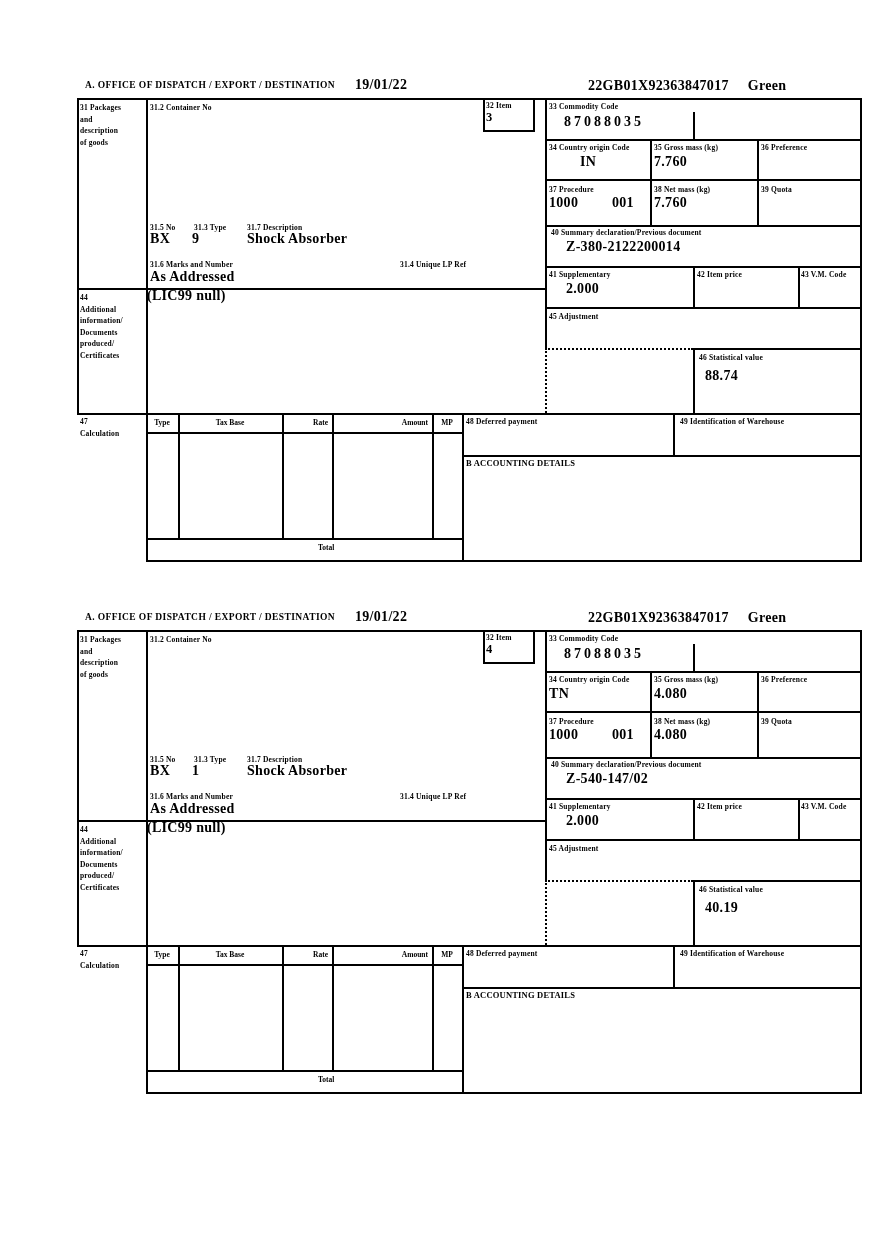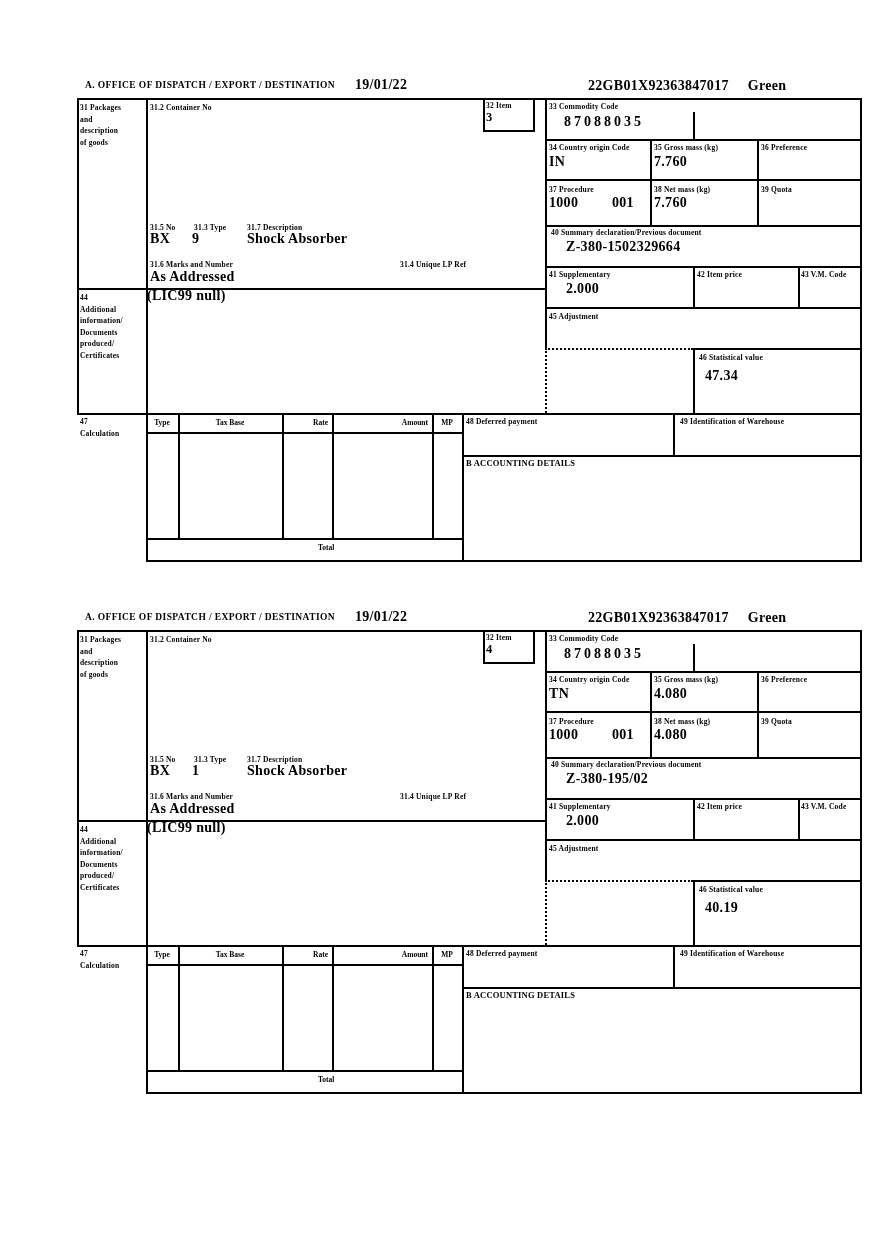--- a/index.html
+++ b/index.html
@@ -40,41 +40,41 @@
 of goods</span>
     <span class="lbl" style="left:150px;top:28px;">31.2 Container No</span>
 
     <span class="lbl" style="left:486px;top:26px;">32 Item</span>
     <span class="val val-sm" style="left:486px;top:36px;">3</span>
 
     <span class="lbl" style="left:549px;top:27px;">33 Commodity Code</span>
     <span class="val sp3" style="left:564px;top:40px;">87088035</span>
 
     <span class="lbl" style="left:549px;top:68px;">34 Country origin Code</span>
-    <span class="val" style="left:549px;top:80px;">IN</span>
+    <span class="val" style="left:580px;top:80px;">IN</span>
     <span class="lbl" style="left:654px;top:68px;">35 Gross mass (kg)</span>
     <span class="val" style="left:654px;top:80px;">7.760</span>
     <span class="lbl" style="left:761px;top:68px;">36 Preference</span>
 
     <span class="lbl" style="left:549px;top:110px;">37 Procedure</span>
     <span class="val" style="left:549px;top:121px;">1000</span>
     <span class="val" style="left:612px;top:121px;">001</span>
     <span class="lbl" style="left:654px;top:110px;">38 Net mass (kg)</span>
     <span class="val" style="left:654px;top:121px;">7.760</span>
     <span class="lbl" style="left:761px;top:110px;">39 Quota</span>
 
     <span class="lbl" style="left:150px;top:148px;">31.5 No</span>
     <span class="lbl" style="left:194px;top:148px;">31.3 Type</span>
     <span class="lbl" style="left:247px;top:148px;">31.7 Description</span>
     <span class="val" style="left:150px;top:157px;">BX</span>
     <span class="val" style="left:192px;top:157px;">9</span>
     <span class="val" style="left:247px;top:157px;">Shock Absorber</span>
 
     <span class="lbl" style="left:551px;top:153px;">40 Summary declaration/Previous document</span>
-    <span class="val" style="left:566px;top:165px;">Z-380-1502329664</span>
+    <span class="val" style="left:566px;top:165px;">Z-380-2122200014</span>
 
     <span class="lbl" style="left:150px;top:185px;">31.6 Marks and Number</span>
     <span class="lbl" style="left:400px;top:185px;">31.4 Unique LP Ref</span>
     <span class="val" style="left:150px;top:195px;">As Addressed</span>
 
     <span class="lbl" style="left:549px;top:195px;">41 Supplementary</span>
     <span class="val" style="left:566px;top:207px;">2.000</span>
     <span class="lbl" style="left:697px;top:195px;">42 Item price</span>
     <span class="lbl" style="left:801px;top:195px;">43 V.M. Code</span>
 
@@ -82,21 +82,21 @@
 Additional
 information/
 Documents
 produced/
 Certificates</span>
     <span class="val" style="left:147px;top:214px;">(LIC99 null)</span>
 
     <span class="lbl" style="left:549px;top:237px;">45 Adjustment</span>
 
     <span class="lbl" style="left:699px;top:278px;">46 Statistical value</span>
-    <span class="val" style="left:705px;top:294px;">47.34</span>
+    <span class="val" style="left:705px;top:294px;">88.74</span>
 
     <span class="lbl lblml" style="left:80px;top:341px;width:64px;">47
 Calculation</span>
     <span class="cell-hdr" style="left:146px;top:343px;width:32px;text-align:center;">Type</span>
     <span class="cell-hdr" style="left:178px;top:343px;width:104px;text-align:center;">Tax Base</span>
     <span class="cell-hdr" style="left:282px;top:343px;width:46px;text-align:right;">Rate</span>
     <span class="cell-hdr" style="left:332px;top:343px;width:96px;text-align:right;">Amount</span>
     <span class="cell-hdr" style="left:432px;top:343px;width:30px;text-align:center;">MP</span>
     <span class="cell-hdr" style="left:318px;top:468px;">Total</span>
 
@@ -175,21 +175,21 @@
     <span class="lbl" style="left:761px;top:110px;">39 Quota</span>
 
     <span class="lbl" style="left:150px;top:148px;">31.5 No</span>
     <span class="lbl" style="left:194px;top:148px;">31.3 Type</span>
     <span class="lbl" style="left:247px;top:148px;">31.7 Description</span>
     <span class="val" style="left:150px;top:157px;">BX</span>
     <span class="val" style="left:192px;top:157px;">1</span>
     <span class="val" style="left:247px;top:157px;">Shock Absorber</span>
 
     <span class="lbl" style="left:551px;top:153px;">40 Summary declaration/Previous document</span>
-    <span class="val" style="left:566px;top:165px;">Z-380-195/02</span>
+    <span class="val" style="left:566px;top:165px;">Z-540-147/02</span>
 
     <span class="lbl" style="left:150px;top:185px;">31.6 Marks and Number</span>
     <span class="lbl" style="left:400px;top:185px;">31.4 Unique LP Ref</span>
     <span class="val" style="left:150px;top:195px;">As Addressed</span>
 
     <span class="lbl" style="left:549px;top:195px;">41 Supplementary</span>
     <span class="val" style="left:566px;top:207px;">2.000</span>
     <span class="lbl" style="left:697px;top:195px;">42 Item price</span>
     <span class="lbl" style="left:801px;top:195px;">43 V.M. Code</span>
 

